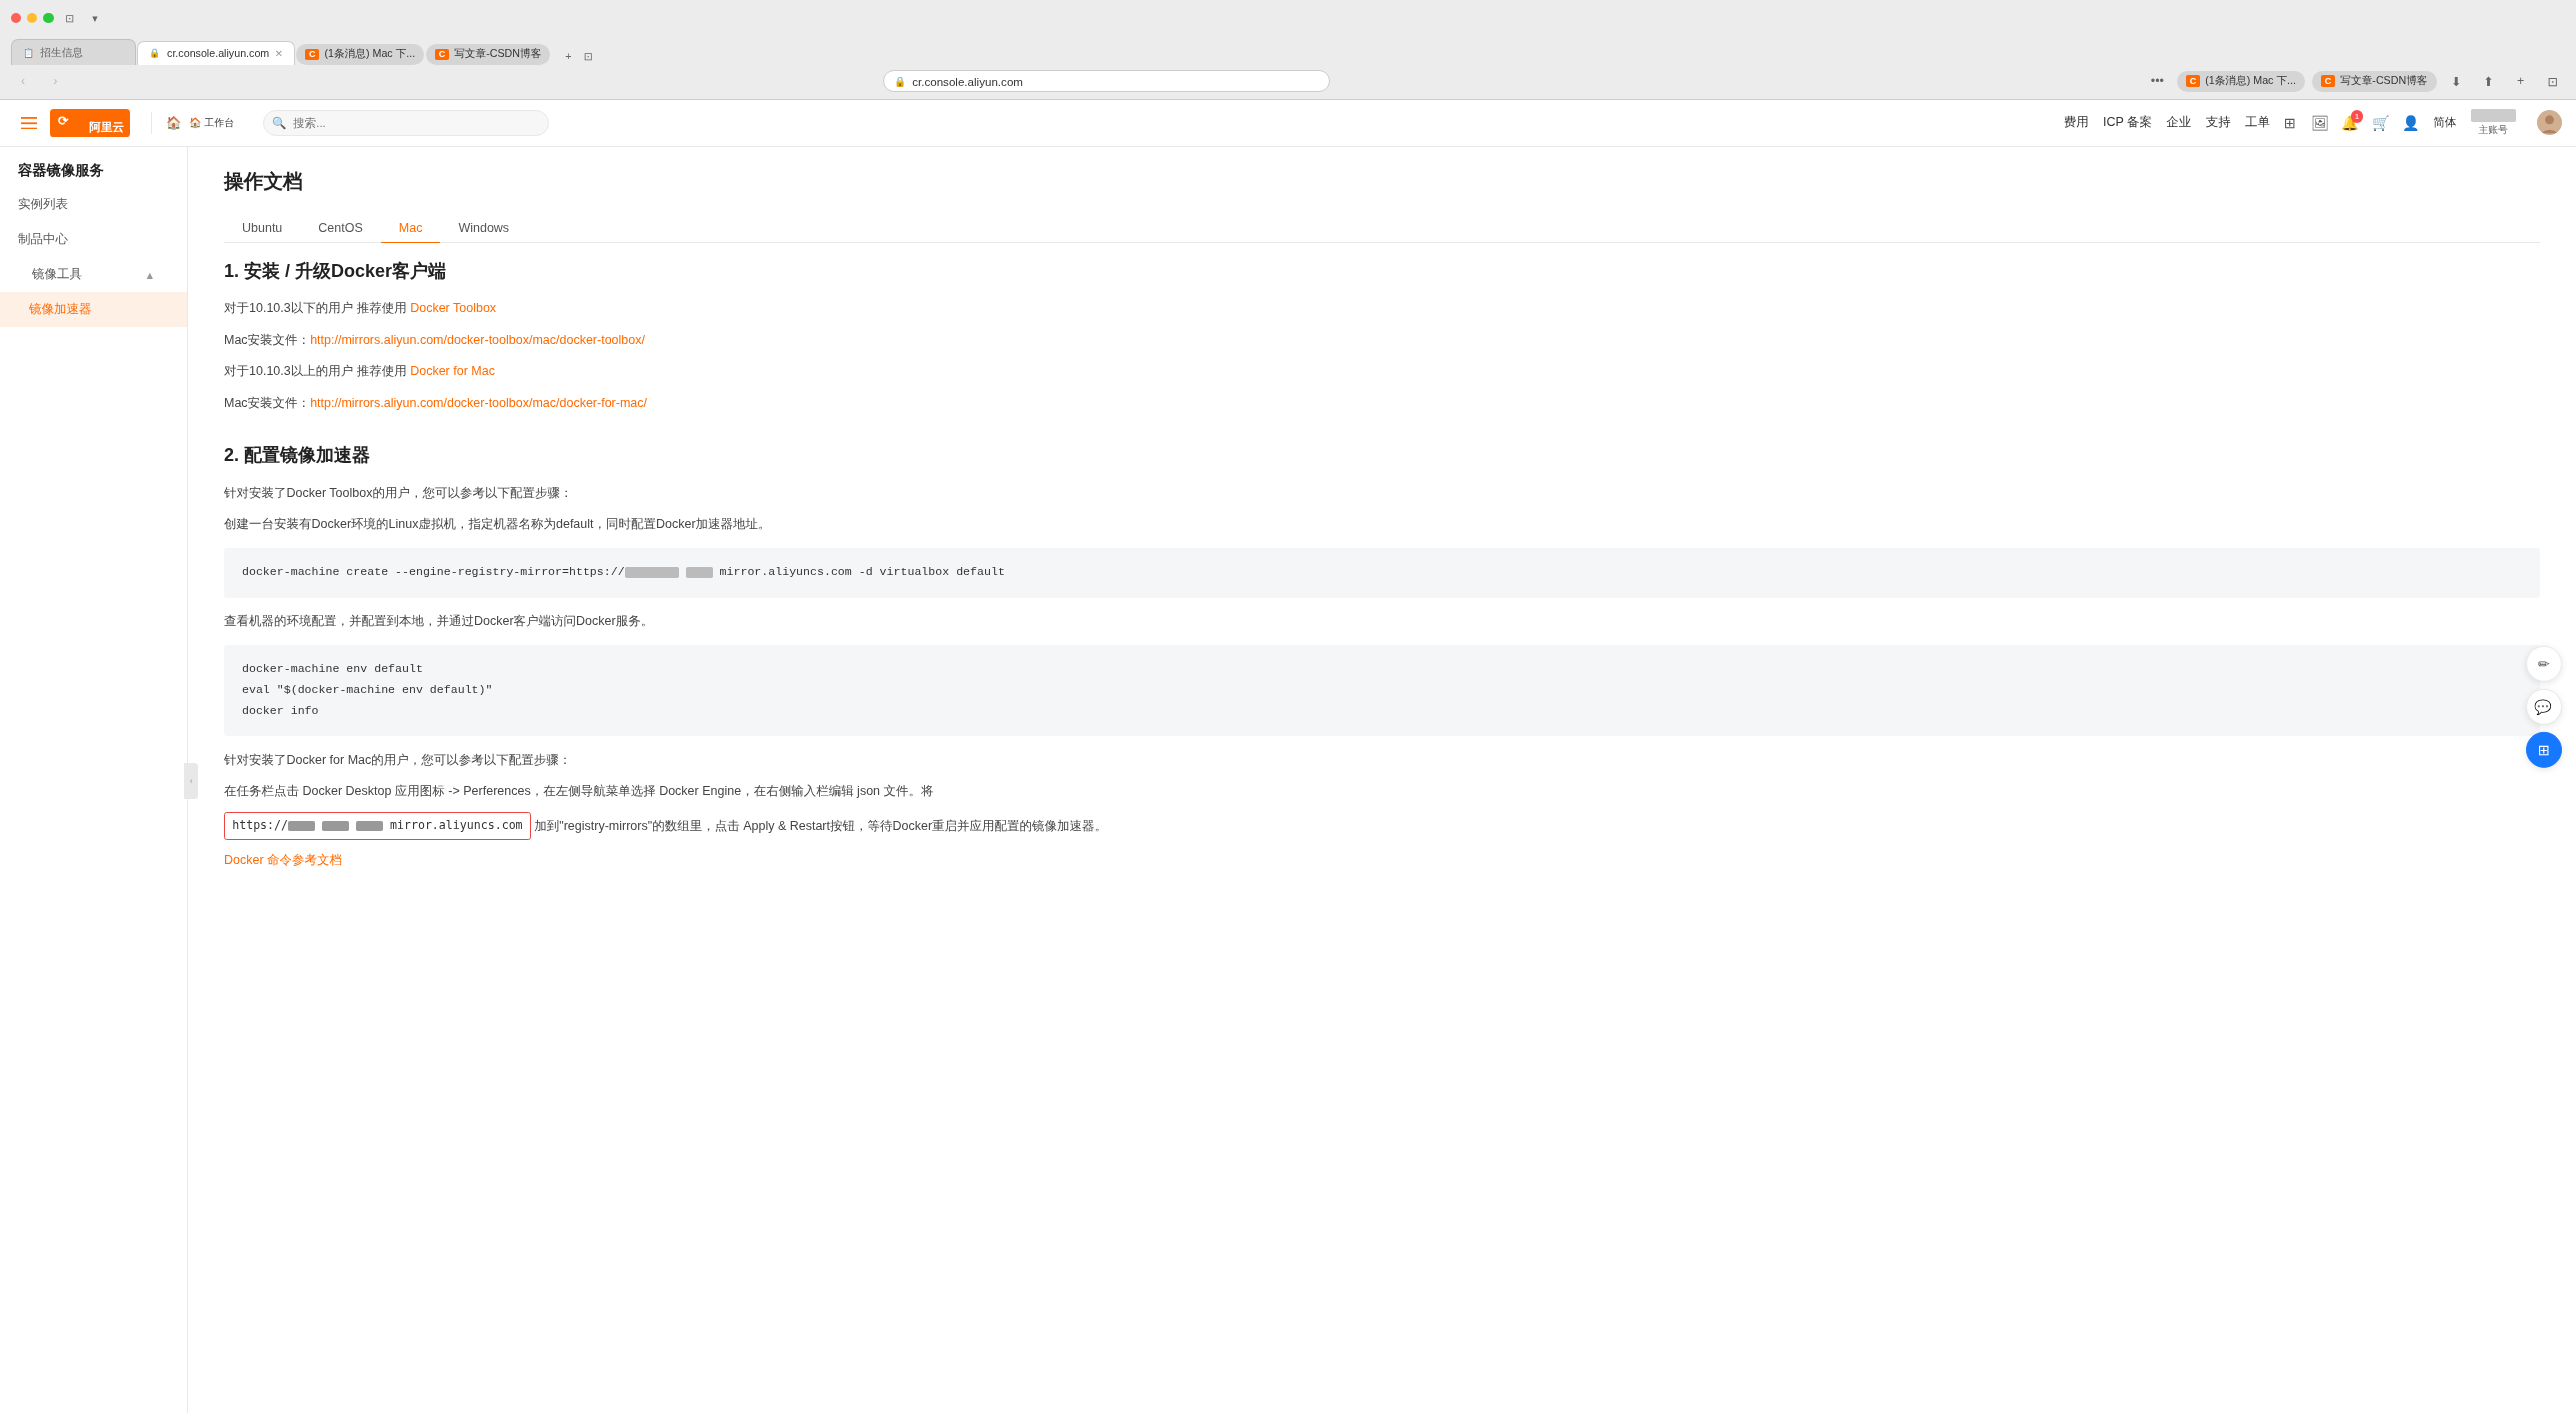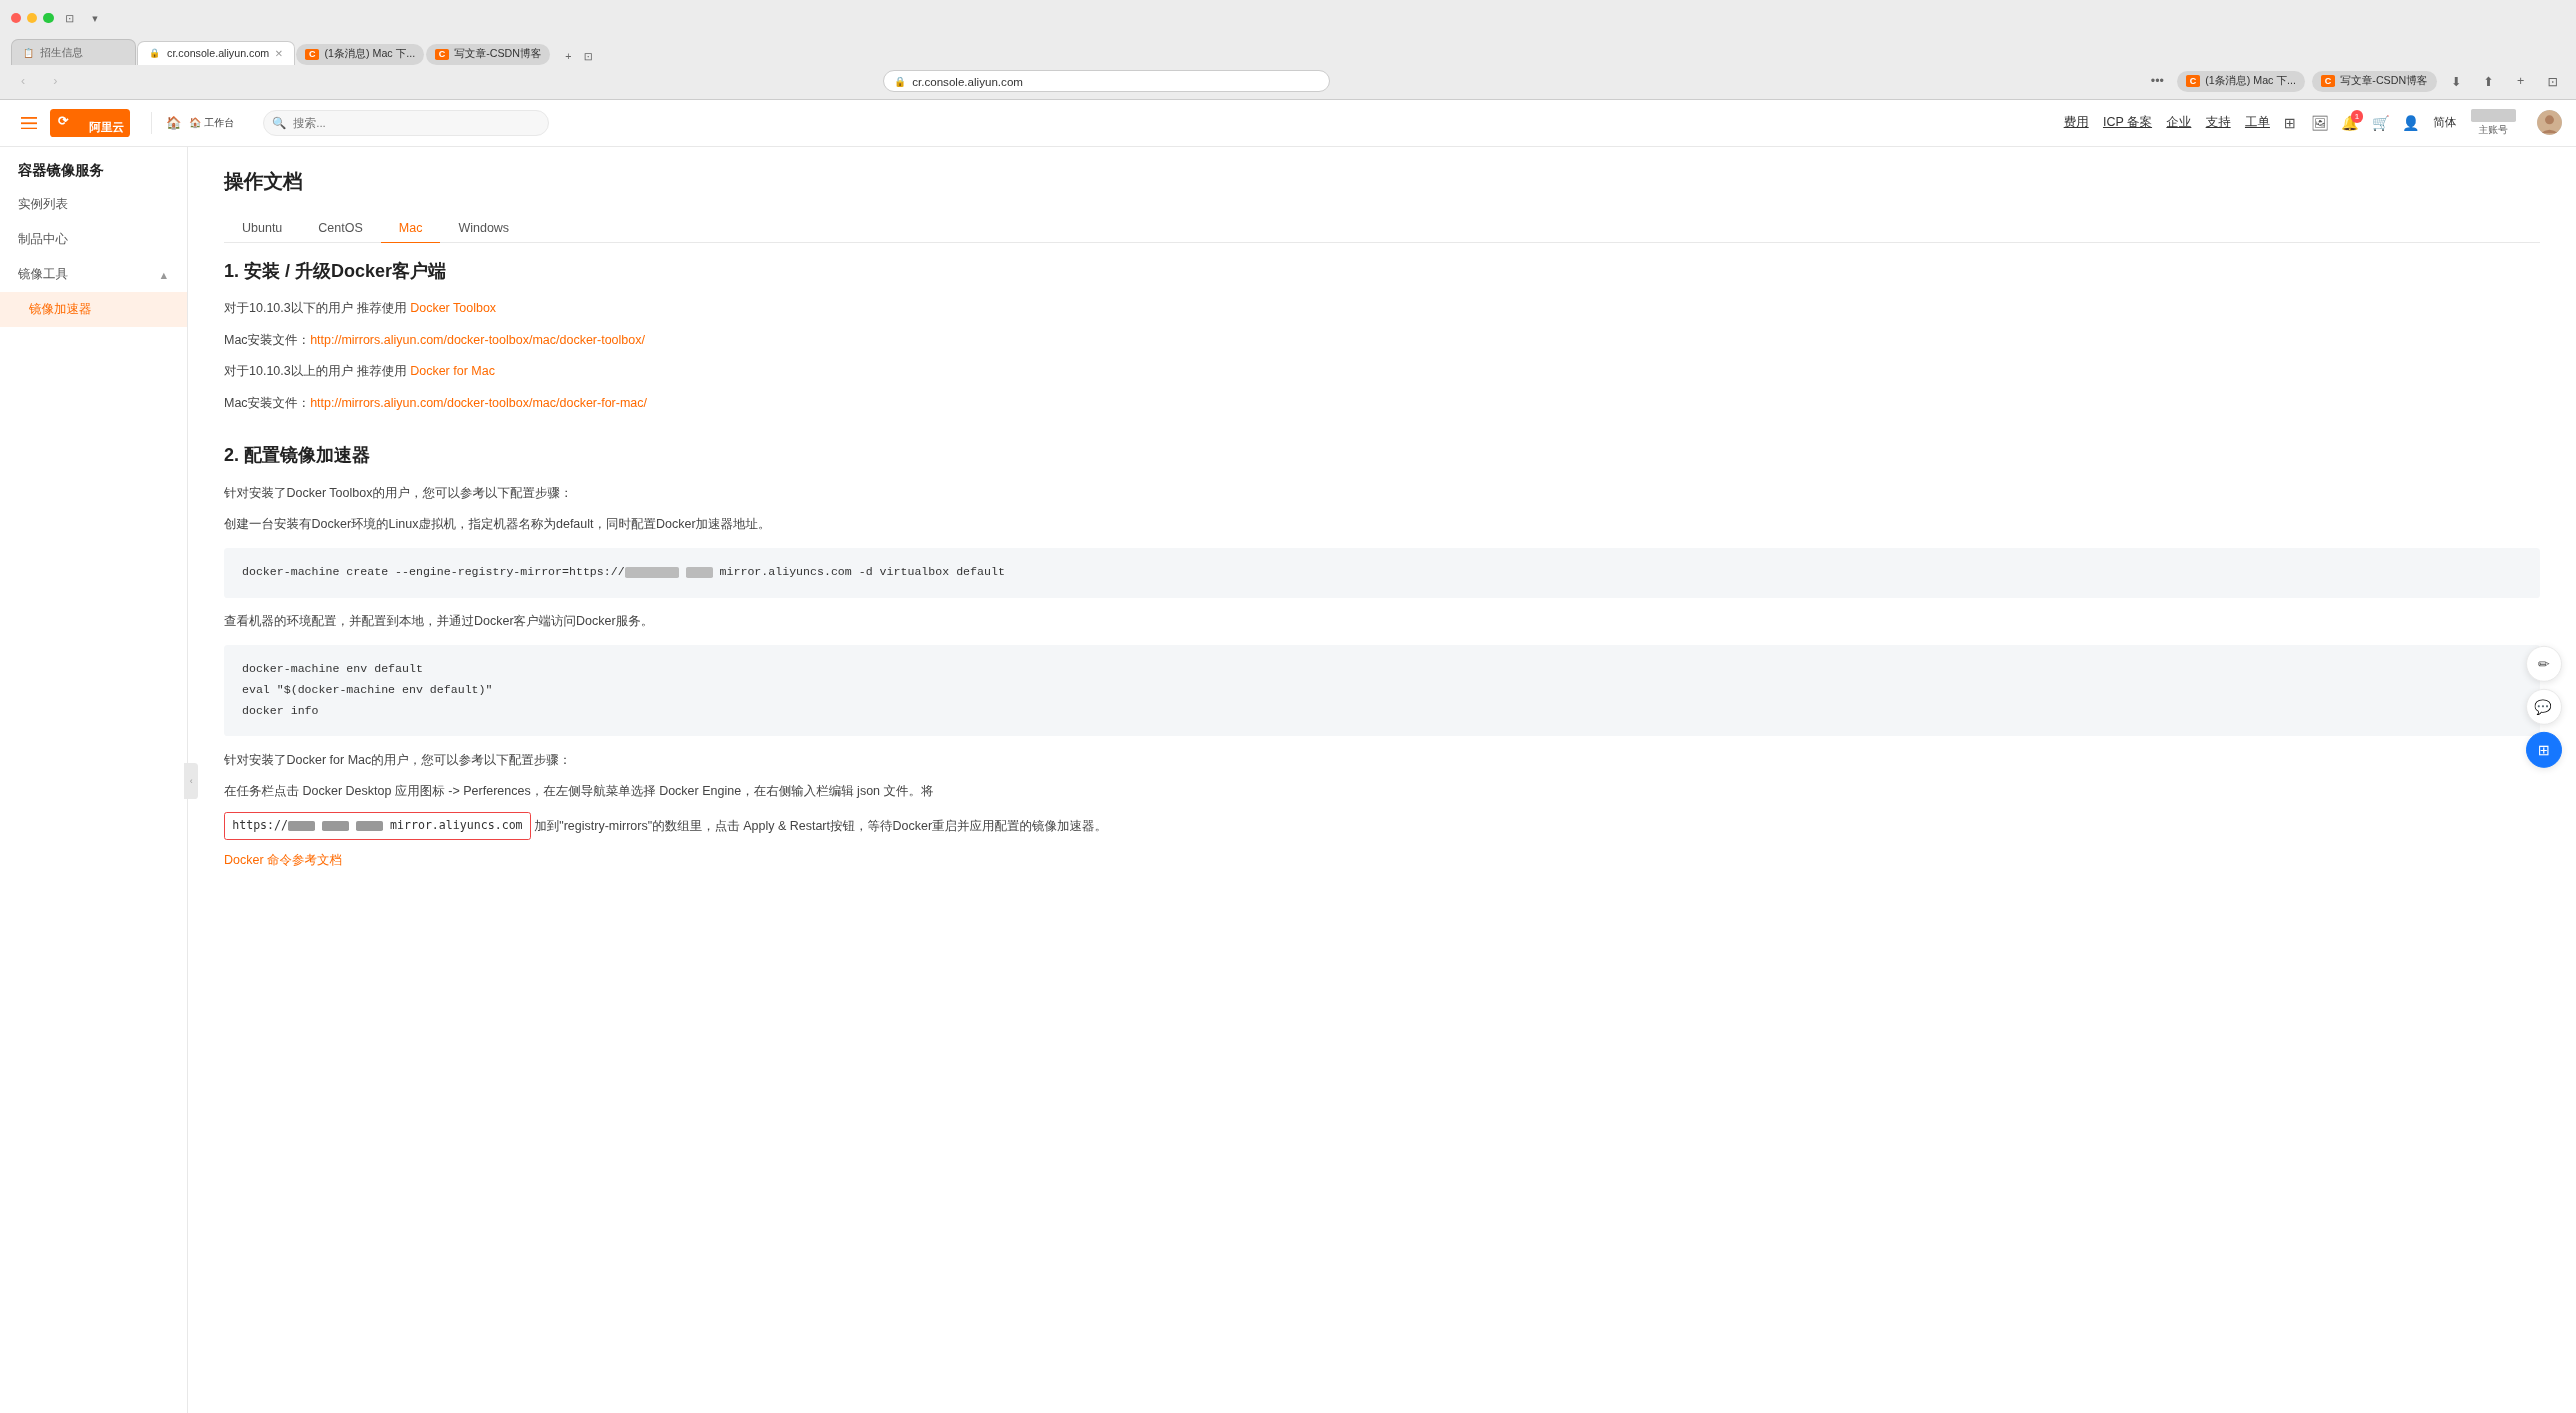--- a/index.html
+++ b/index.html
@@ -31,37 +31,37 @@
     
     .aliyun-header { background: #fff; border-bottom: 0.9px solid #e8e8e8; display: flex; align-items: center; height: 47px; padding: 0 14.3px; gap: 0; position: relative; z-index: 10; }
     .menu-btn { width: 29px; height: 29px; display: flex; align-items: center; justify-content: center; cursor: pointer; margin-right: 7.2px; }
     .aliyun-logo { display: flex; align-items: center; gap: 3.6px; margin-right: 14.3px; cursor: pointer; }
     .logo-icon { background: #ff6a00; color: white; font-size: 16px; font-weight: bold; padding: 1.8px 5.4px; border-radius: 3.6px; }
     .workbench-btn { display: flex; align-items: center; gap: 3.6px; padding: 3.6px 10.7px; color: #333; font-size: 12.5px; cursor: pointer; border-left: 0.9px solid #e8e8e8; margin-left: 7.2px; padding-left: 14.3px; }
     .header-search { flex: 1; max-width: 286px; margin: 0 18px; }
     .header-search input { width: 100%; padding: 5.4px 10.7px 5.4px 29px; border: 0.9px solid #e8e8e8; border-radius: 14.3px; font-size: 11.6px; background: #f7f7f7; outline: none; }
     .header-search-wrap { position: relative; }
     .search-icon-in { position: absolute; left: 9px; top: 50%; transform: translateY(-50%); color: #999; font-size: 11.6px; }
-    .header-nav { display: flex; align-items: center; gap: 14.3px; margin-left: auto; text-decoration: underline; }
+    .header-nav { display: flex; align-items: center; gap: 14.3px; margin-left: auto; }
     .header-nav-item { font-size: 12.5px; color: #333; cursor: pointer; white-space: nowrap; }
     .header-icons { display: flex; align-items: center; gap: 12.5px; margin-left: 10.7px; }
     .h-icon { width: 18px; height: 18px; display: flex; align-items: center; justify-content: center; color: #555; cursor: pointer; font-size: 14.3px; position: relative; }
     .badge { position: absolute; top: -3.6px; right: -3.6px; background: #ff4d4f; color: white; font-size: 8px; border-radius: 50%; width: 12.5px; height: 12.5px; display: flex; align-items: center; justify-content: center; }
     .user-area { display: flex; align-items: center; gap: 21px; cursor: pointer; margin-left: 7.2px; }
     .user-avatar { width: 25px; height: 25px; border-radius: 50%; background: #ccc; display: flex; align-items: center; justify-content: center; font-size: 9.8px; overflow: hidden; }
 
     
     .app-layout { display: flex; height: calc(100vh - 36px - 29px - 32px - 47px); }
 
     
     .sidebar { width: 188px; background: #fff; border-right: 0.9px solid #e8e8e8; flex-shrink: 0; overflow-y: auto; }
     .sidebar-title { padding: 14.3px 18px 7.2px; font-size: 14.3px; font-weight: 600; color: #222; }
     .sidebar-item { padding: 9px 18px; font-size: 12.5px; color: #555; cursor: pointer; display: flex; align-items: center; justify-content: space-between; }
     .sidebar-group { }
-    .sidebar-group-header { padding: 9px 18px; font-size: 12.5px; color: #555; cursor: pointer; display: flex; align-items: center; justify-content: space-between; }
+    .sidebar-group-header { padding: 9px 32px; font-size: 12.5px; color: #555; cursor: pointer; display: flex; align-items: center; justify-content: space-between; }
     .sidebar-sub { }
     .sidebar-sub-item { padding: 9px 18px 9px 29px; font-size: 12.5px; color: #555; cursor: pointer; background: #f9f9f9; }
     .sidebar-sub-item.active { color: #ff6a00; background: #fff0e6; }
     .collapse-icon { font-size: 10.7px; color: #999; }
 
     
     .sidebar-collapse-btn { position: absolute; left: 184px; top: 50%; transform: translateY(-50%); width: 14.3px; height: 36px; background: #e8e8e8; border-radius: 0 3.6px 3.6px 0; display: flex; align-items: center; justify-content: center; cursor: pointer; z-index: 5; color: #999; font-size: 9px; }
 
     
     .main-content { flex: 1; background: #fff; overflow-y: auto; padding: 21.5px 36px; position: relative; }

